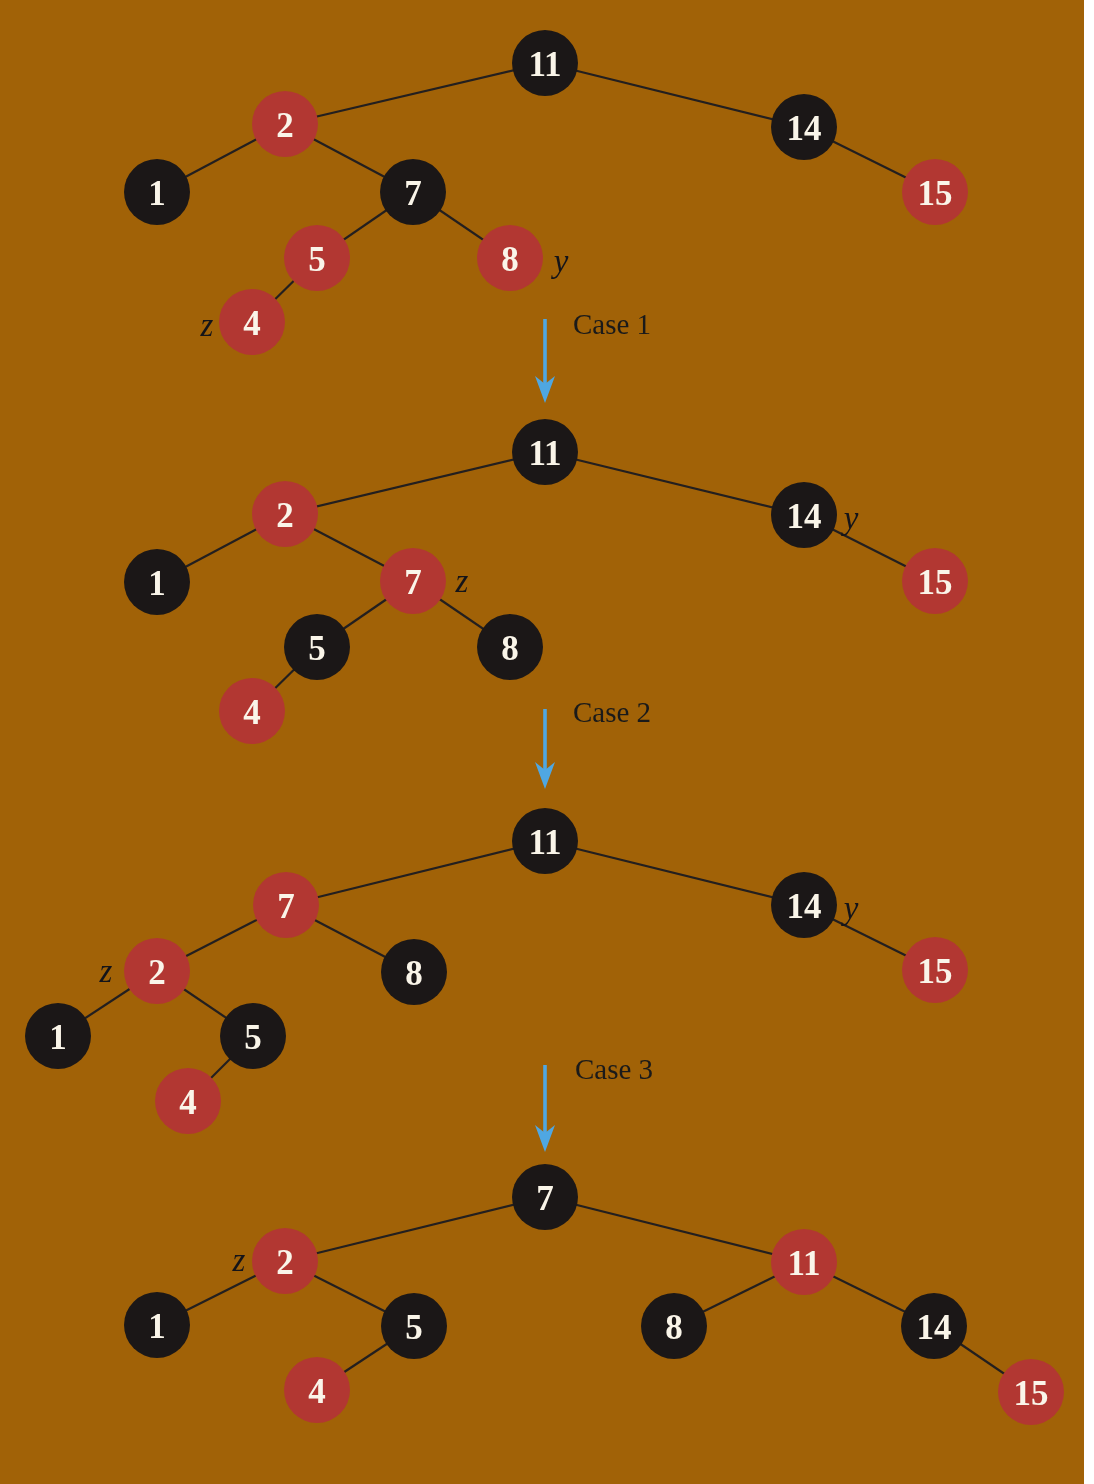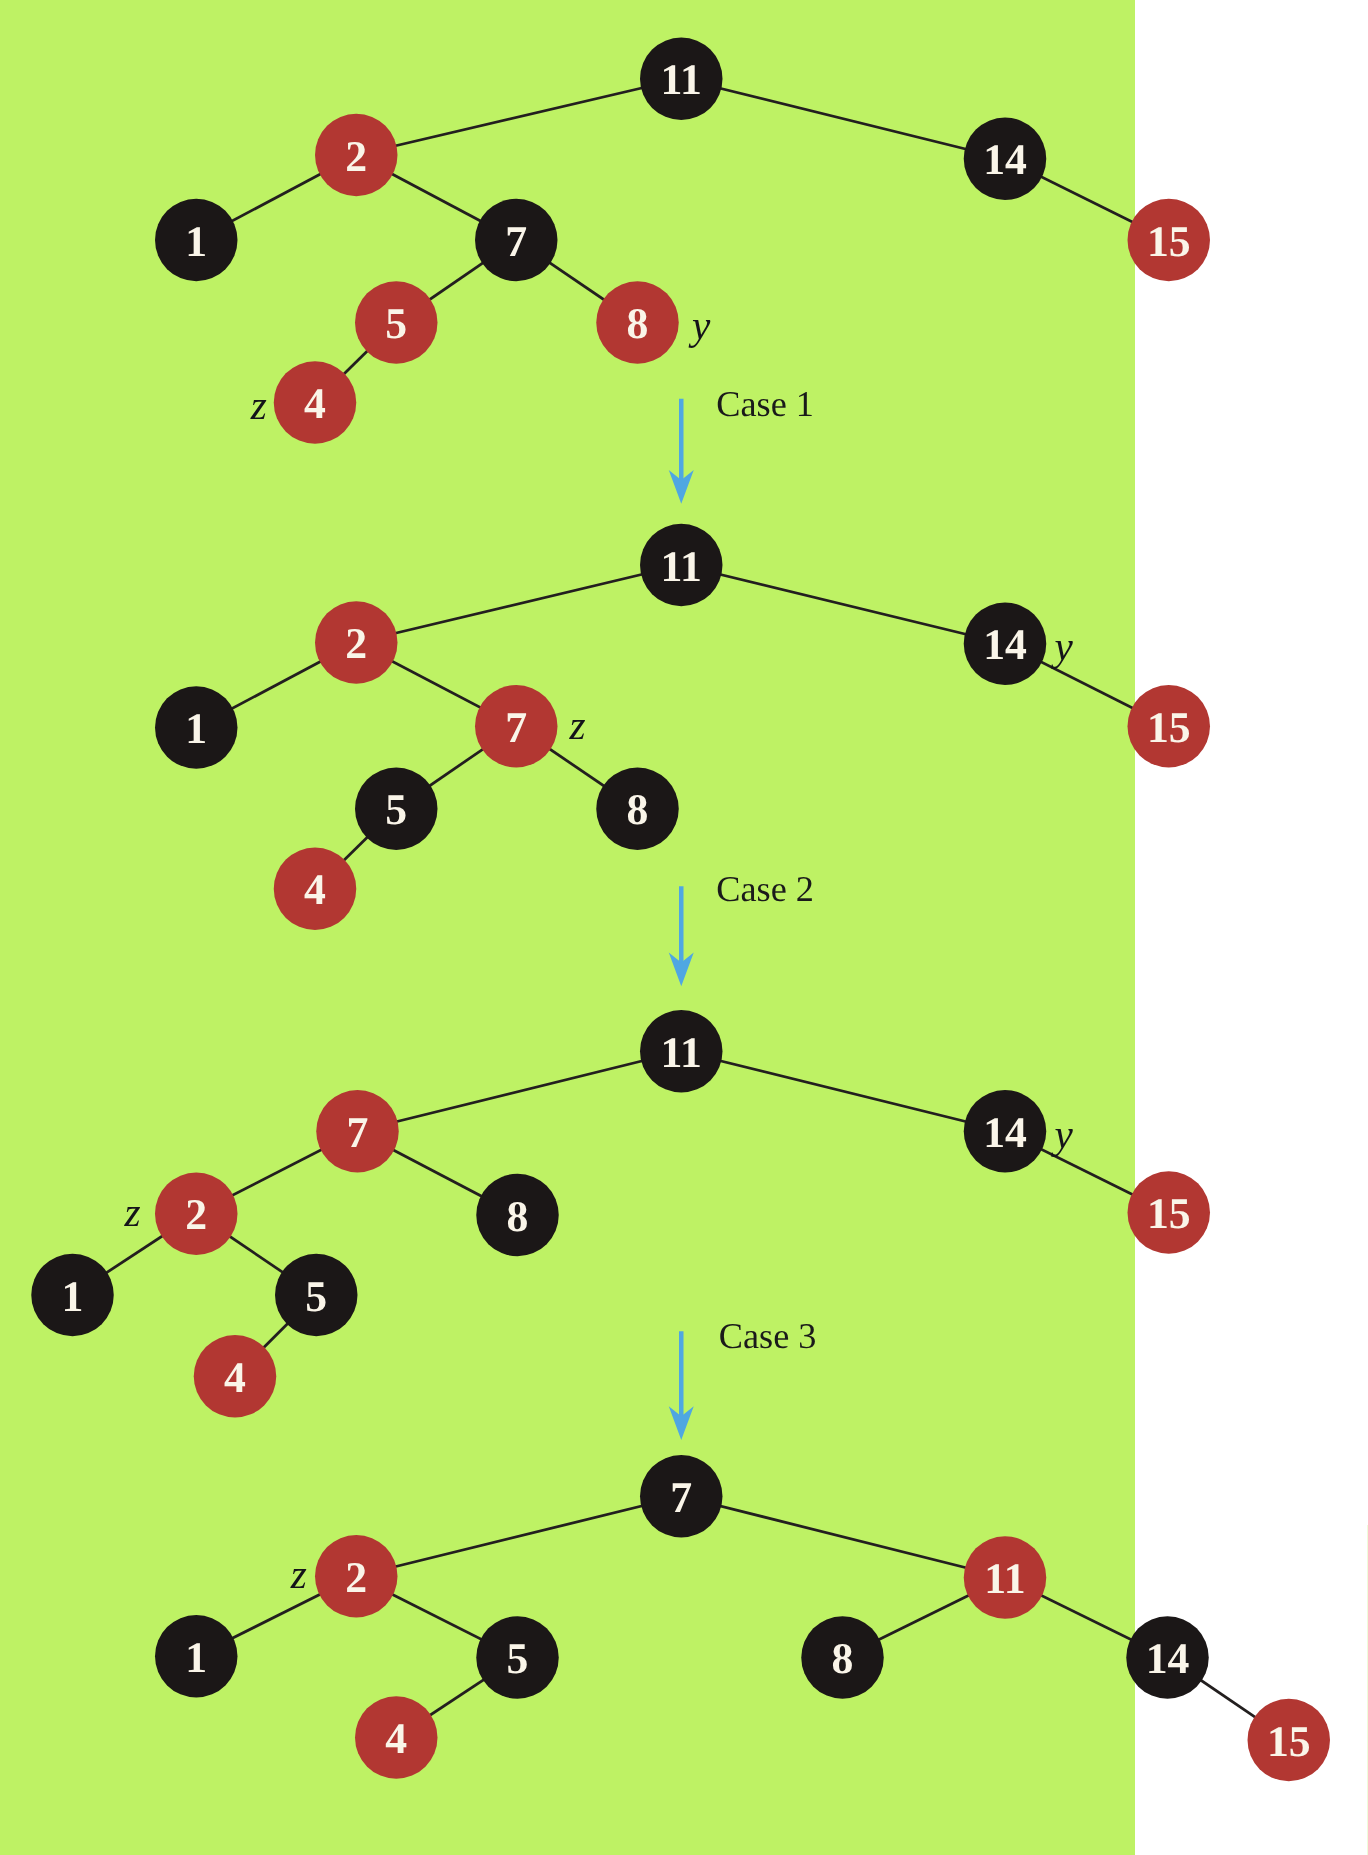--- a/index.html
+++ b/index.html
@@ -1,16 +1,16 @@
 <!DOCTYPE html>
 <html><head>
 <meta charset="utf-8">
 <style>
   html, body { margin: 0; padding: 0; background: #ffffff; }
-  .stage { width: 908px; height: 1484px; position: relative; background: #bef264; }
+  .stage { width: 1084px; height: 1484px; position: relative; background: #a16207; }
   svg { display: block; }
   .edge        { stroke: #231f1f; stroke-width: 2.2; }
   .nodeval     { font-family: "Liberation Serif", serif; font-weight: bold; font-size: 35px;
                  fill: #faf5e9; text-anchor: middle; dominant-baseline: central; }
   .ptr         { font-family: "Liberation Serif", serif; font-style: italic; font-size: 33px;
                  fill: #141419; text-anchor: middle; dominant-baseline: central; }
   .caselabel   { font-family: "Liberation Serif", serif; font-size: 29px; fill: #1a1a1a;
                  dominant-baseline: central; }
   .arrowline   { stroke-width: 3.6; }
 </style>

